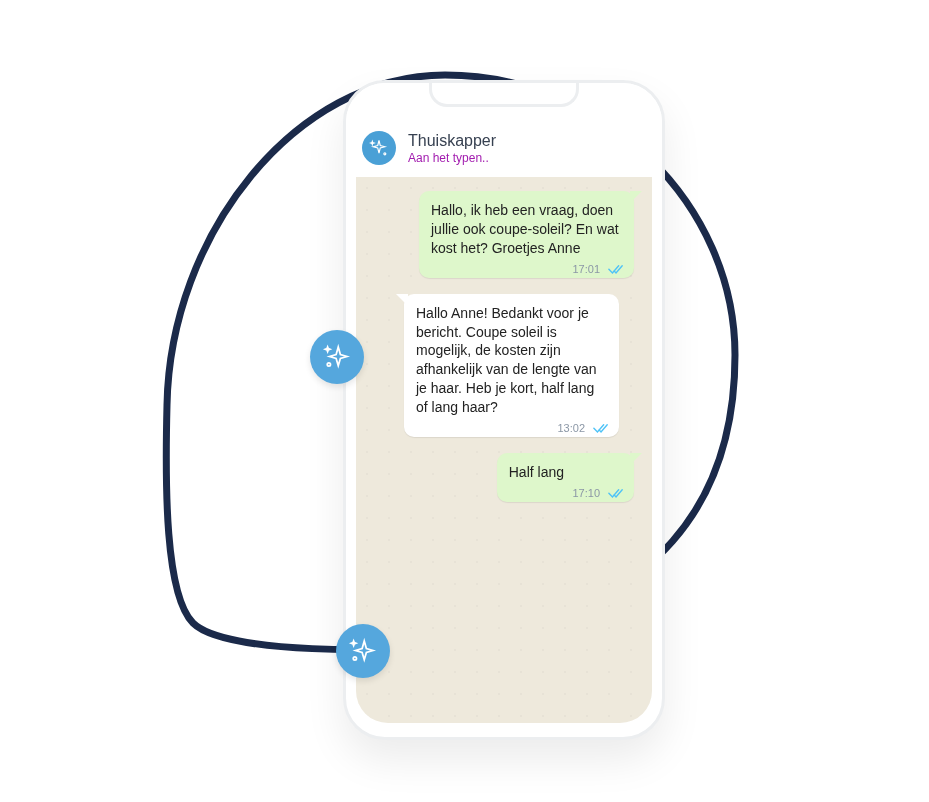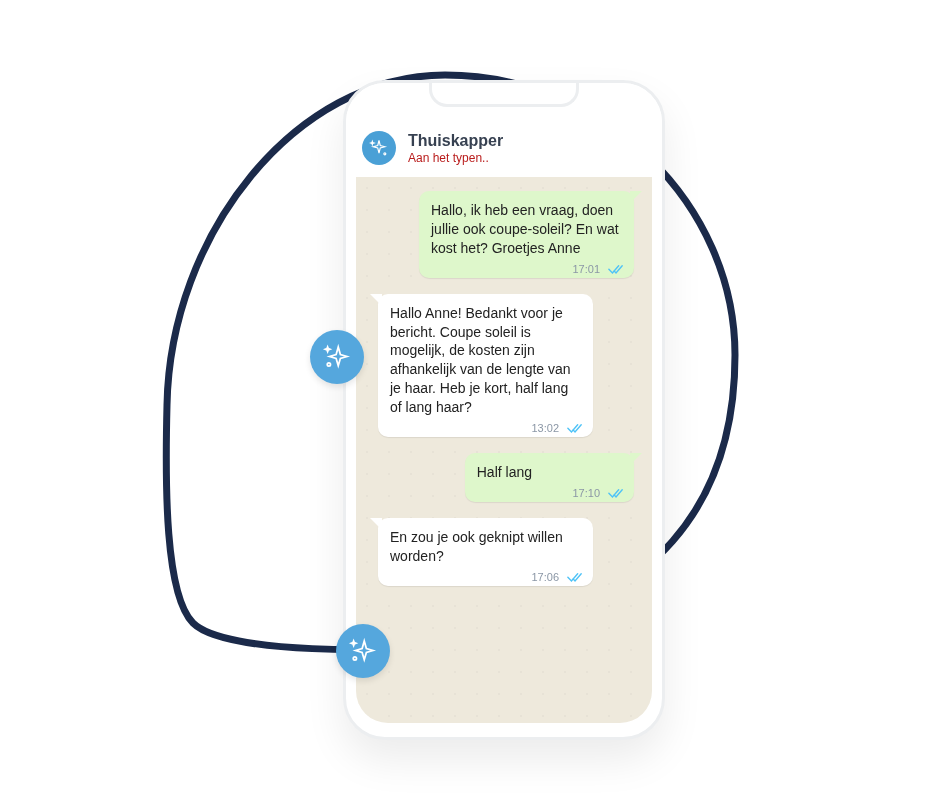--- a/index.html
+++ b/index.html
@@ -61,22 +61,22 @@
   .avatar-sm {
     width: 34px; height: 34px;
     border-radius: 50%;
     background: #4aa0d6;
     display: flex; align-items: center; justify-content: center;
     flex-shrink: 0;
   }
   .avatar-sm svg { width: 20px; height: 20px; }
 
   .header-text { display: flex; flex-direction: column; line-height: 1.2; }
-  .contact-name { font-size: 16px; font-weight: 700; color: #374151; }
-  .contact-status { font-size: 12px; color: #b91c1c; }
+  .contact-name { font-size: 16px; font-weight: 400; color: #374151; }
+  .contact-status { font-size: 12px; color: #a21caf; }
 
   .chat-bg {
     position: absolute;
     top: 94px; left: 10px; right: 10px; bottom: 14px;
     background: #eee9dc;
     border-radius: 0 0 32px 32px;
     overflow: hidden;
   }
   .chat-pattern {
     position: absolute; inset: 0;
@@ -126,21 +126,21 @@
     position: absolute;
     top: 0; right: -8px;
     border-width: 0 0 12px 12px;
     border-style: solid;
     border-color: transparent transparent transparent #def7cb;
   }
 
   .recv {
     align-self: flex-start;
     background: #ffffff;
-    margin-left: 8px;
+    margin-left: 34px;
   }
   .recv::before {
     content: "";
     position: absolute;
     top: 0; left: -8px;
     border-width: 0 12px 12px 0;
     border-style: solid;
     border-color: transparent #ffffff transparent transparent;
   }
 
@@ -215,49 +215,35 @@
             <svg viewBox="0 0 18 12">
                 <g stroke="#4fc3f7" stroke-width="1.6" fill="none" stroke-linecap="round">
                   <path d="M1 6 L5 10 L12 2"></path>
                   <path d="M7 8 L9 10 L16 2"></path>
                 </g>
               </svg>
           </span>
         </span>
       </div>
 
-      <div class="bubble sent" style="padding-right:102px">
+      <div class="bubble sent" style="padding-right:70px">
         <span>Half lang</span>
         <span class="meta">
           <span>17:10</span>
           <span class="ticks">
             <svg viewBox="0 0 18 12">
                 <g stroke="#4fc3f7" stroke-width="1.6" fill="none" stroke-linecap="round">
                   <path d="M1 6 L5 10 L12 2"></path>
                   <path d="M7 8 L9 10 L16 2"></path>
                 </g>
               </svg>
           </span>
         </span>
       </div>
 
-      <div class="bubble recv">
-        <span>En zou je ook geknipt willen worden?</span>
-        <span class="meta">
-          <span>17:06</span>
-          <span class="ticks">
-            <svg viewBox="0 0 18 12">
-                <g stroke="#4fc3f7" stroke-width="1.6" fill="none" stroke-linecap="round">
-                  <path d="M1 6 L5 10 L12 2"></path>
-                  <path d="M7 8 L9 10 L16 2"></path>
-                </g>
-              </svg>
-          </span>
-        </span>
-      </div>
 
     </div>
   </div>
 </div>
 
 <div class="ai-badge badge-1">
   <svg viewBox="0 0 24 24">
     <g stroke="#ffffff" stroke-width="1.4" fill="none" stroke-linecap="round">
       <path d="M13 4 L14.7 10 L20 11.6 L14.7 13.2 L13 19 L11.3 13.2 L6 11.6 L11.3 10 Z"></path>
       <path d="M4.5 4 L5 5.3 L6.3 5.8 L5 6.3 L4.5 7.6 L4 6.3 L2.7 5.8 L4 5.3 Z"></path>

